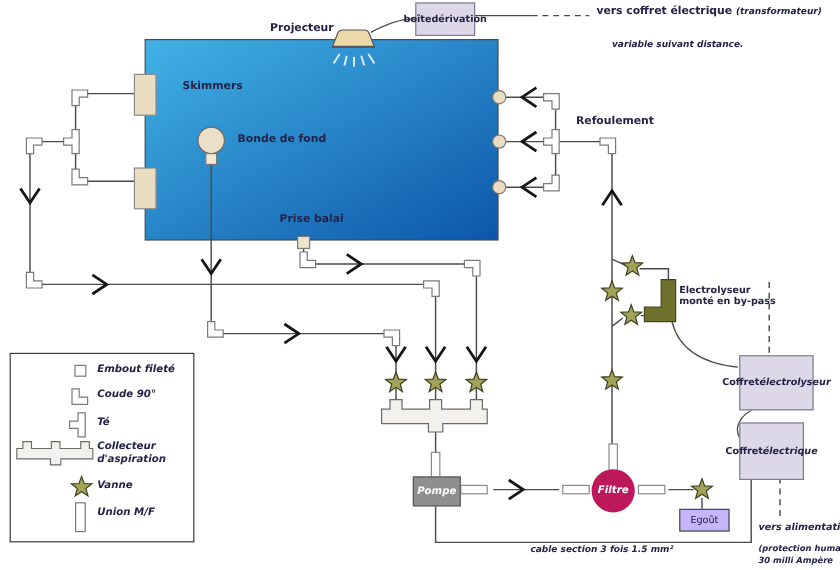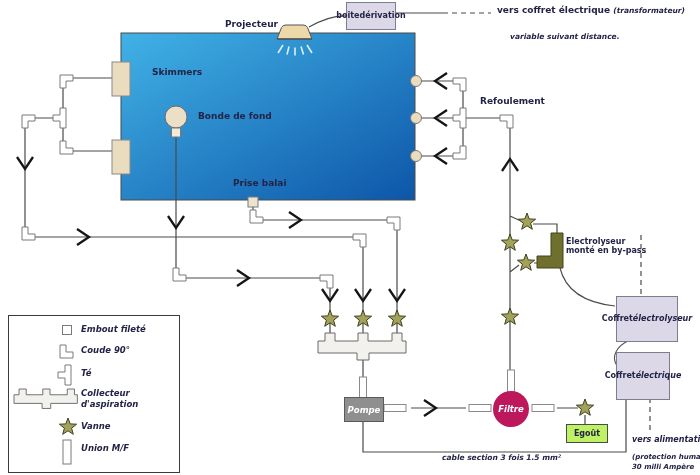--- a/index.html
+++ b/index.html
@@ -4,30 +4,30 @@
 <style>
   html,body{margin:0;padding:0;background:#fff;}
   #stage{position:relative;width:700px;height:475px;background:#ffffff;overflow:hidden;
          font-family:"DejaVu Sans",sans-serif;color:#232347;}
   #pipes{position:absolute;left:0;top:0;z-index:1;}
   .lbl{position:absolute;z-index:3;font-size:9px;font-weight:bold;white-space:nowrap;color:#232347;}
   .small{font-size:7.5px;font-style:italic;}
   .box{position:absolute;z-index:2;background:#dcd8e8;border:1.2px solid #7d7d92;
        display:flex;flex-direction:row;align-items:center;justify-content:center;
        font-size:8px;font-weight:bold;text-align:center;line-height:1.25;}
-  .whitebox{position:absolute;z-index:2;background:#bef264;border:1.3px solid #4a4a4a;
-       display:flex;align-items:center;justify-content:center;font-size:8px;font-weight:bold;}
+  .whitebox{position:absolute;z-index:2;background:#c4b5fd;border:1.3px solid #4a4a4a;
+       display:flex;align-items:center;justify-content:center;font-size:8px;font-weight:normal;}
   .pompe{position:absolute;z-index:2;background:#8f8f8f;border:1.2px solid #5a5a5a;
        display:flex;align-items:center;justify-content:center;color:#fff;
        font-size:8.5px;font-weight:bold;font-style:italic;}
   .filtre{position:absolute;z-index:2;background:#be185d;border-radius:50%;
        display:flex;align-items:center;justify-content:center;color:#fff;
        font-size:8.5px;font-weight:bold;font-style:italic;}
-  #legend{position:absolute;left:8px;top:315px;width:152px;height:156px;z-index:2;
-       background:#fff;border:1.5px solid #3a3a3a;padding-left:18px;}
+  #legend{position:absolute;left:8px;top:294px;width:152px;height:156px;z-index:2;
+       background:#fff;border:1.5px solid #3a3a3a;}
   .leg-ic{position:absolute;}
   .leg-lb{position:absolute;left:72px;width:76px;font-size:8.5px;font-weight:bold;
        font-style:italic;line-height:1.25;color:#232347;}
   .ital{font-style:italic;}
 </style>
 </head>
 <body>
 
 <div id="stage">
 

